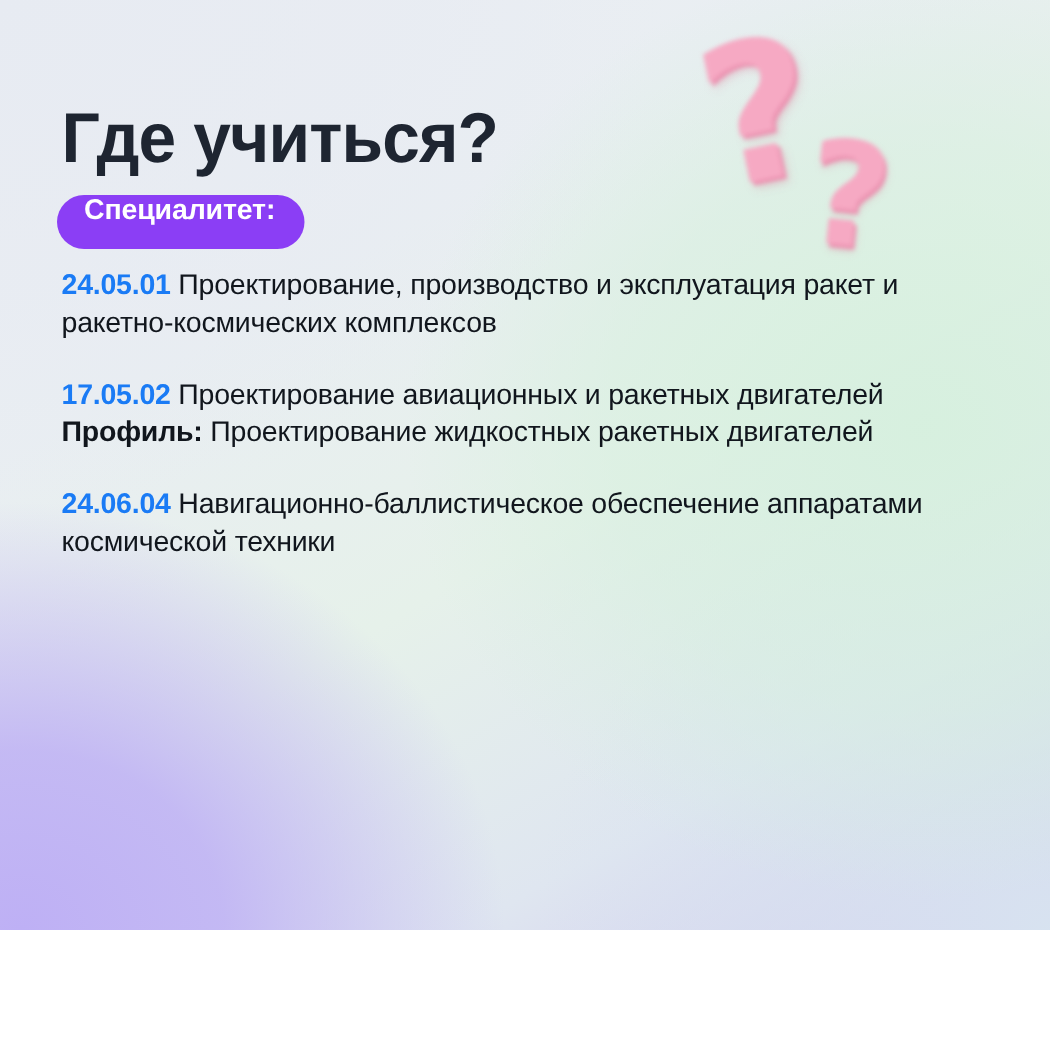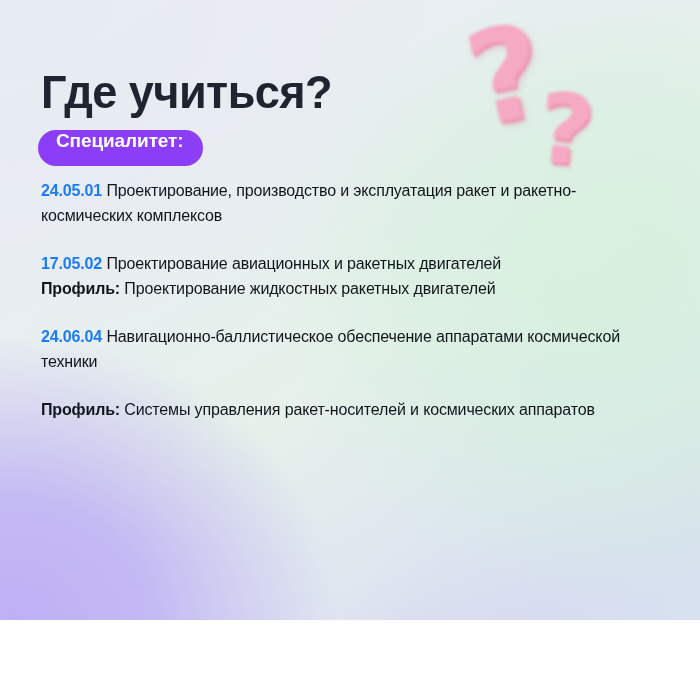--- a/index.html
+++ b/index.html
@@ -96,21 +96,21 @@
     top: 178px;
     width: 625px;
   }
   .program {
     margin-bottom: 23px;
   }
   .program:last-child {
     margin-bottom: 0;
   }
   .prog-line {
-    font-size: 16px;
+    font-size: 19px;
     line-height: 25px;
     color: #11161d;
     letter-spacing: -0.15px;
   }
   .code {
     color: #1a7bf5;
     font-weight: bold;
   }
   .label {
     font-weight: bold;
@@ -136,17 +136,16 @@
         <div class="prog-line"><span class="code">24.05.01</span><span> Проектирование, производство и эксплуатация ракет и ракетно-космических комплексов</span></div>
       </div>
       <div class="program">
         <div class="prog-line"><span class="code">17.05.02</span><span> Проектирование авиационных и ракетных двигателей</span></div>
         <div class="prog-line"><span class="label">Профиль:</span><span> Проектирование жидкостных ракетных двигателей</span></div>
       </div>
       <div class="program">
         <div class="prog-line"><span class="code">24.06.04</span><span> Навигационно-баллистическое обеспечение аппаратами космической техники</span></div>
       </div>
       <div class="program">
-        <div class="prog-line"><span class="label">Профиль:</span><span> Системы управления ракет-носителей и космических аппаратов</span></div>
       </div>
     </div>
 
 </div>
 
 </body></html>

